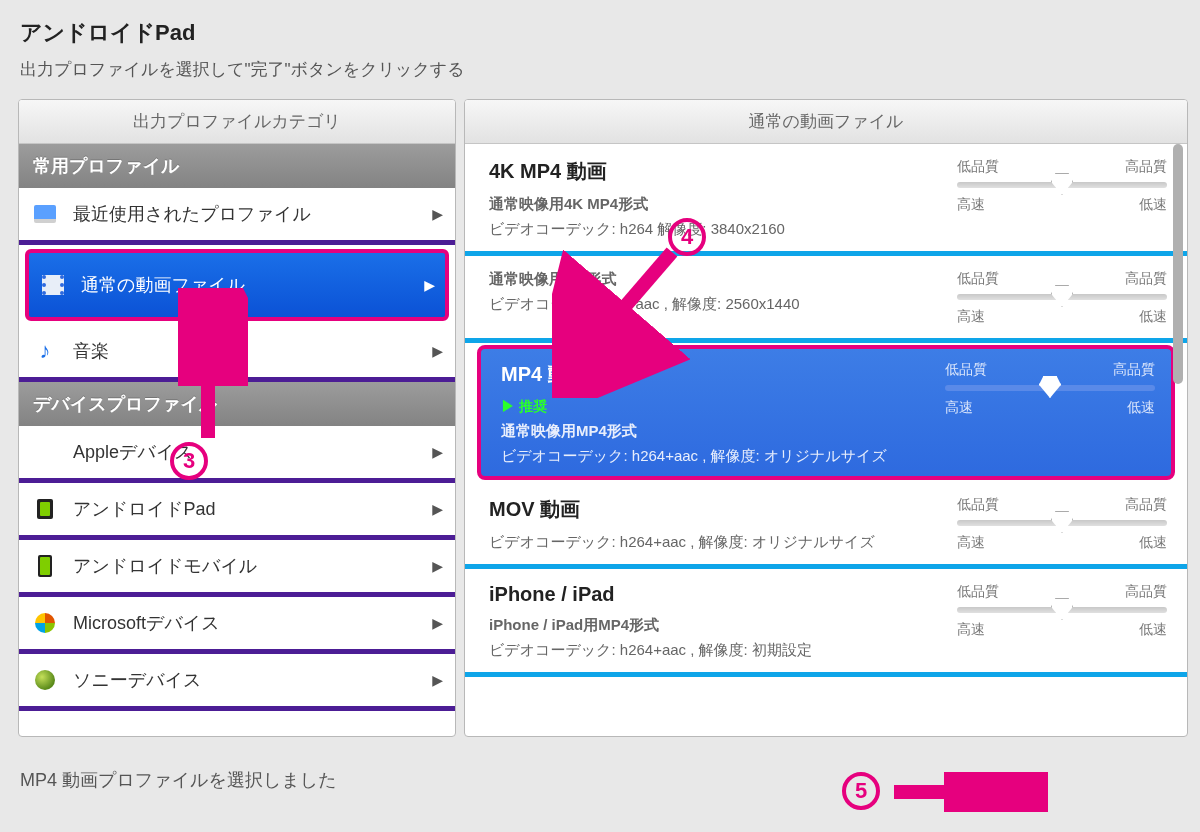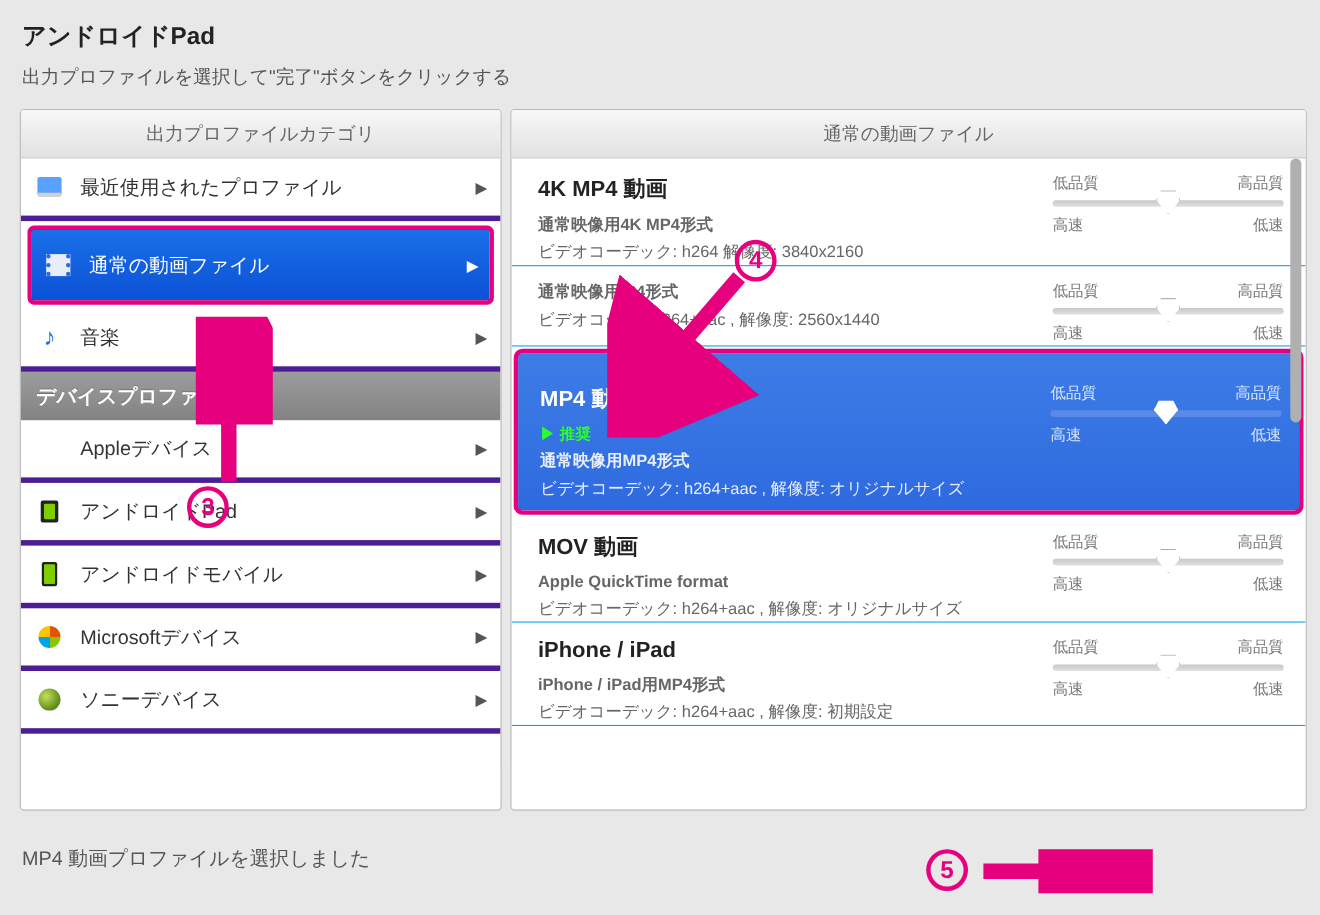--- a/index.html
+++ b/index.html
@@ -79,22 +79,22 @@
   background: #fff;
   border: 1px solid #b8b8b8;
   border-radius: 4px;
   overflow: hidden;
   display: flex;
   flex-direction: column;
   position: relative;
 }
 .right-scroll { flex:1; overflow-y: auto; }
 .format-item {
-  border-bottom: 1px solid #0ea5e9;
-  padding: 14px 20px 2px 24px;
+  border-bottom: 5px solid #0ea5e9;
+  padding: 14px 20px 12px 24px;
   position: relative;
 }
 .format-item .row1 { display:flex; align-items:flex-start; }
 .format-item .title { font-size: 20px; font-weight: bold; color:#222; margin-bottom: 10px; }
 .format-item .desc { font-size: 15px; color:#666; margin-bottom: 6px; font-weight: bold; }
 .format-item .codec { font-size: 15px; color:#666; }
 .format-item .quality-block {
   margin-left:auto;
   text-align:center;
   width: 210px;
@@ -117,22 +117,22 @@
   border: 1px solid #aaa;
   clip-path: polygon(50% 100%, 0 40%, 20% 0, 80% 0, 100% 40%);
 }
 .speed-labels { display:flex; justify-content:space-between; font-size:14px; margin-top:4px;text-align:right; }
 
 .format-item.selected {
   background: linear-gradient(#3d7de6, #2e6adf);
   color:#fff;
   border: 4px solid #e6007e;
   border-radius: 8px;
-  margin: 2px 2px;
-  padding: 28px 16px 10px 20px;
+  margin: 2px 12px;
+  padding: 12px 16px 10px 20px;
 }
 .format-item.selected .title { color:#fff; }
 .format-item.selected .desc,
 .format-item.selected .codec { color:#e8eefc; font-size:15px; }
 .format-item.selected .quality-block { color:#dbe6fb; }
 .format-item.selected .recommend {
   color: #2aff2a; font-size: 14px; font-weight: bold;
   margin-bottom: 6px;
 }
 .format-item.selected .slider-track { background: #5a8ae8; }
@@ -197,20 +197,21 @@
 <div class="header">
   <h1>アンドロイドPad</h1>
   <p>出力プロファイルを選択して"完了"ボタンをクリックする</p>
 </div>
 
 <div class="main">
 
   <div class="left-panel">
     <div class="col-header">出力プロファイルカテゴリ</div>
 
+    <div class="section-header">常用プロファイル</div>
 
     <div class="cat-item">
       <span class="icon-slot">
           <span class="ic-monitor"></span>
         </span>
       <span>最近使用されたプロファイル</span>
       <span class="chevron">▶</span>
     </div>
 
     <div class="cat-item selected">
@@ -334,21 +335,20 @@
                 <span>低速</span>
               </div>
           </div>
         </div>
       </div>
 
       <div class="format-item">
         <div class="row1">
           <div>
             <div class="title">MOV 動画</div>
-            <div class="desc">Apple QuickTime format</div>
             <div class="codec">ビデオコーデック: h264+aac , 解像度: オリジナルサイズ</div>
           </div>
           <div class="quality-block">
             <div class="quality-labels">
                 <span>低品質</span>
                 <span>高品質</span>
               </div>
             <div class="slider-track">
                 <div class="slider-thumb"></div>
               </div>

